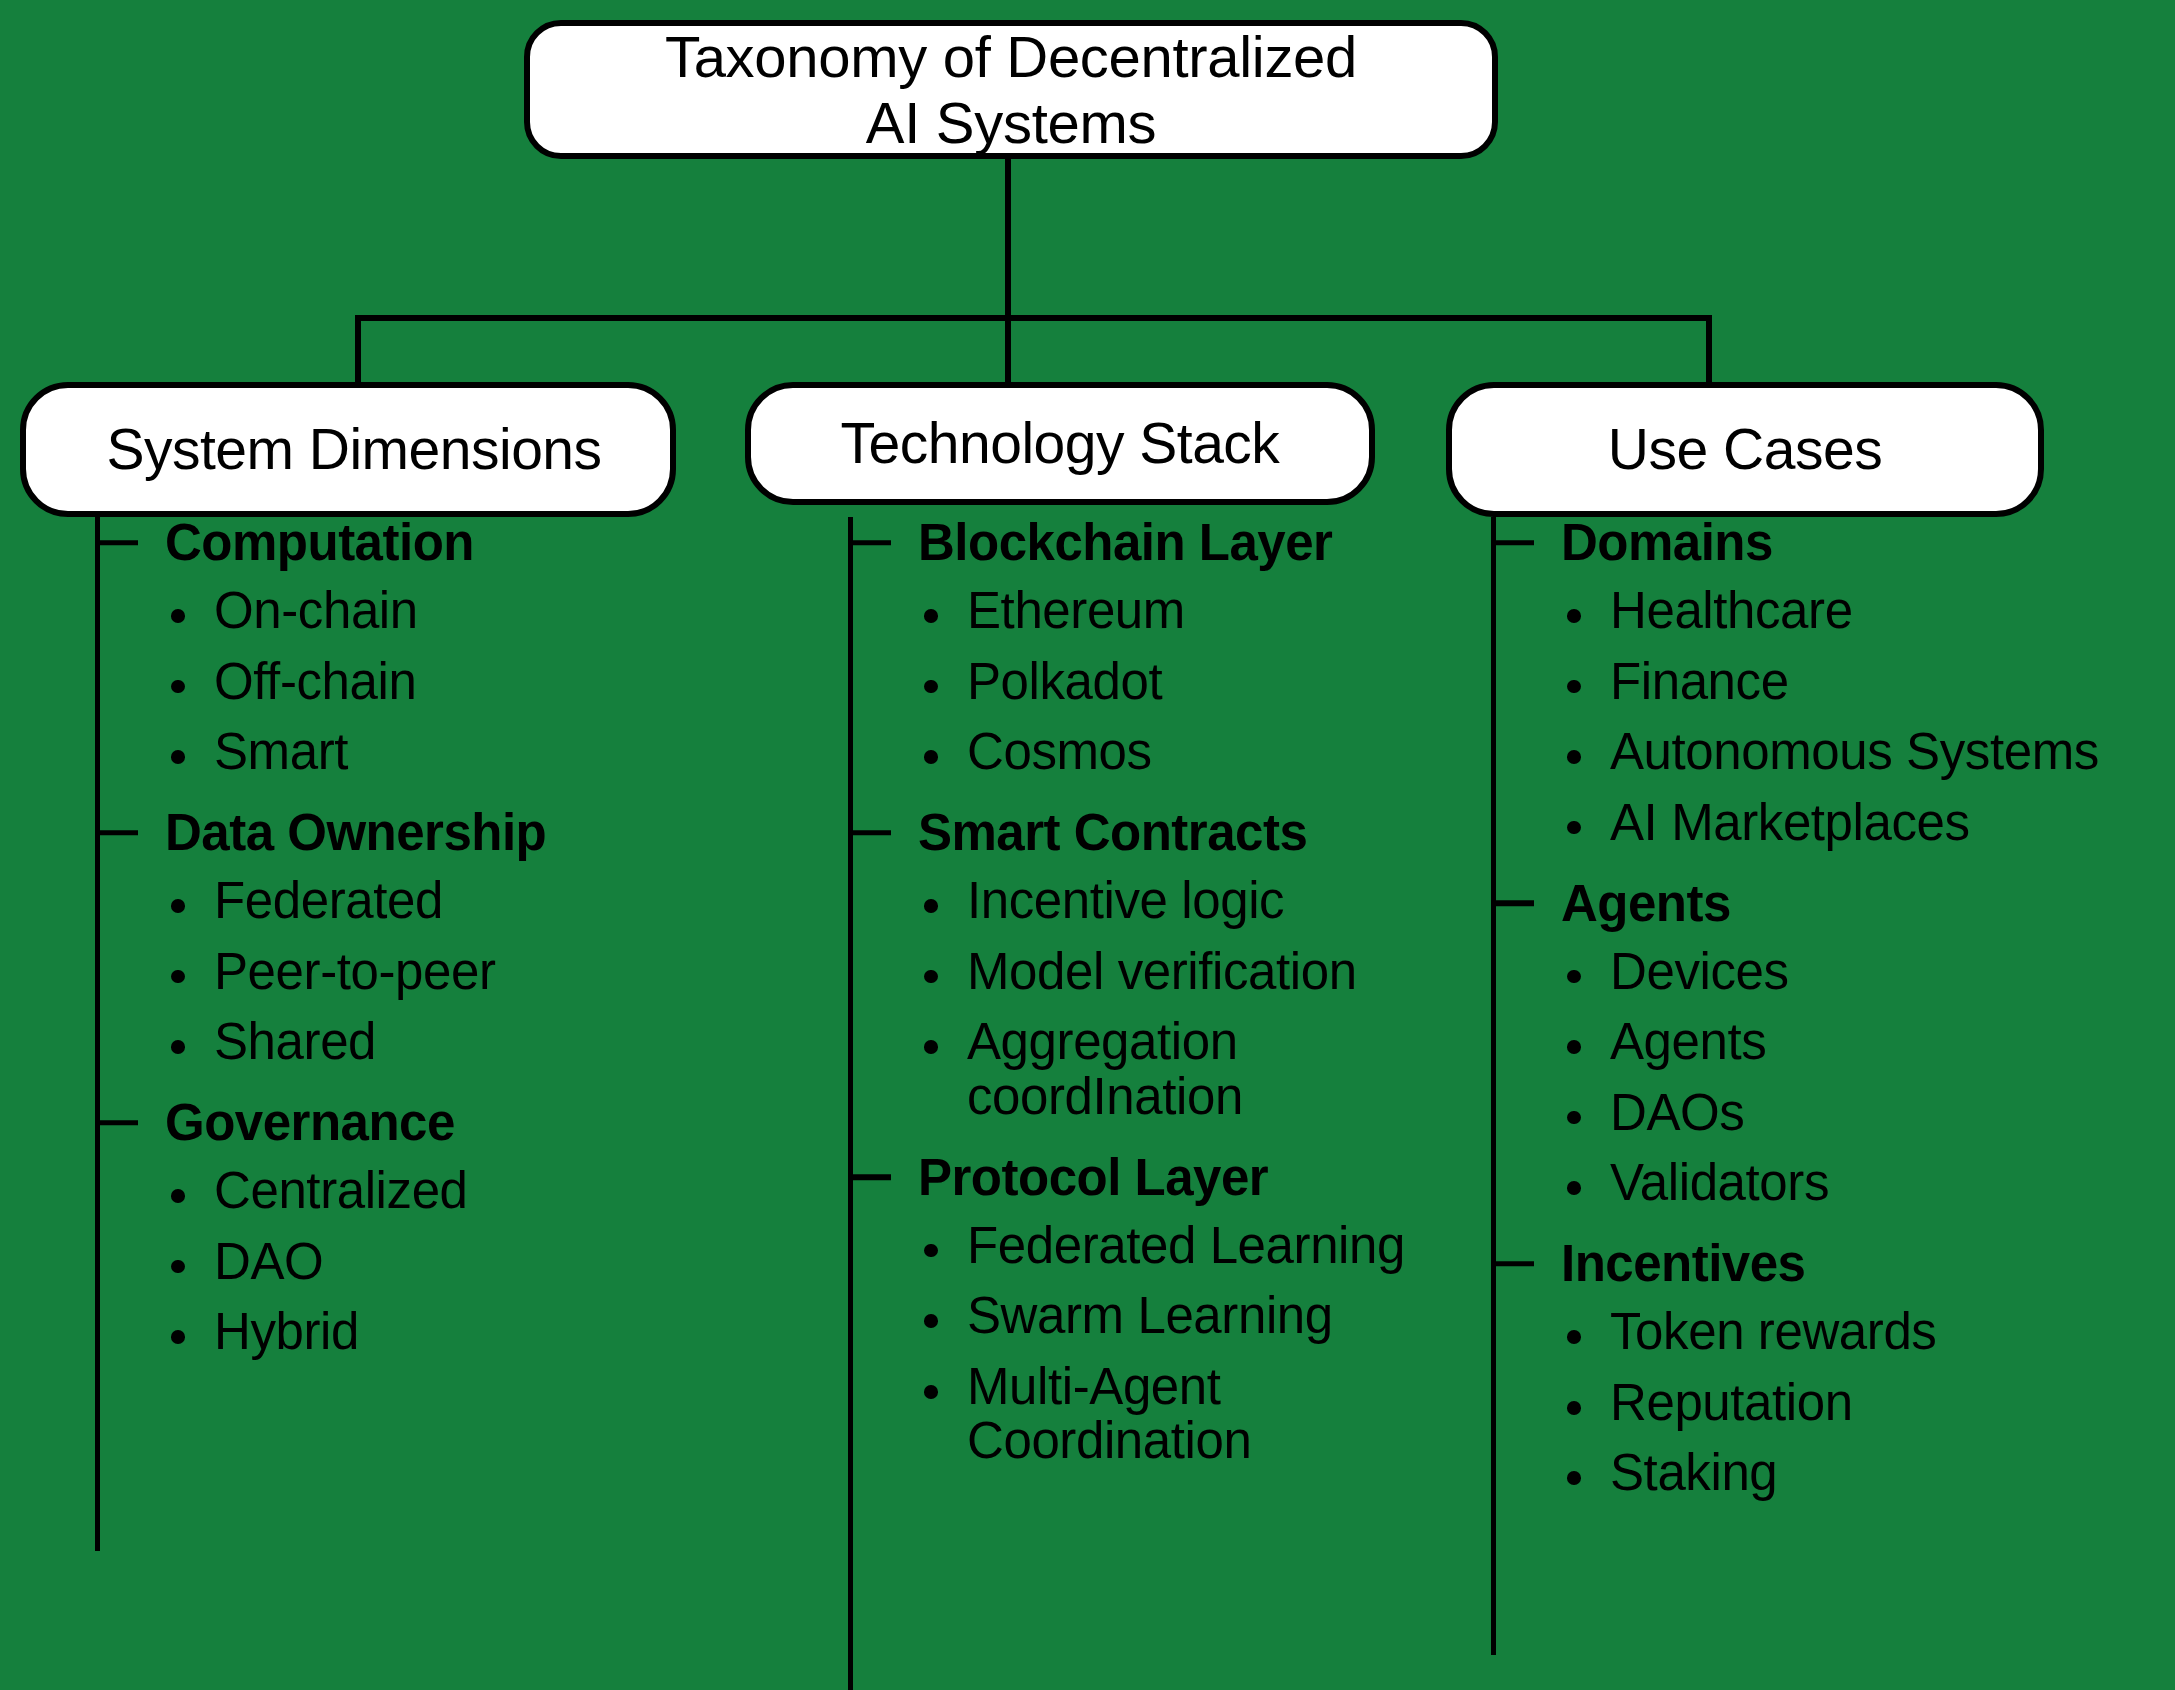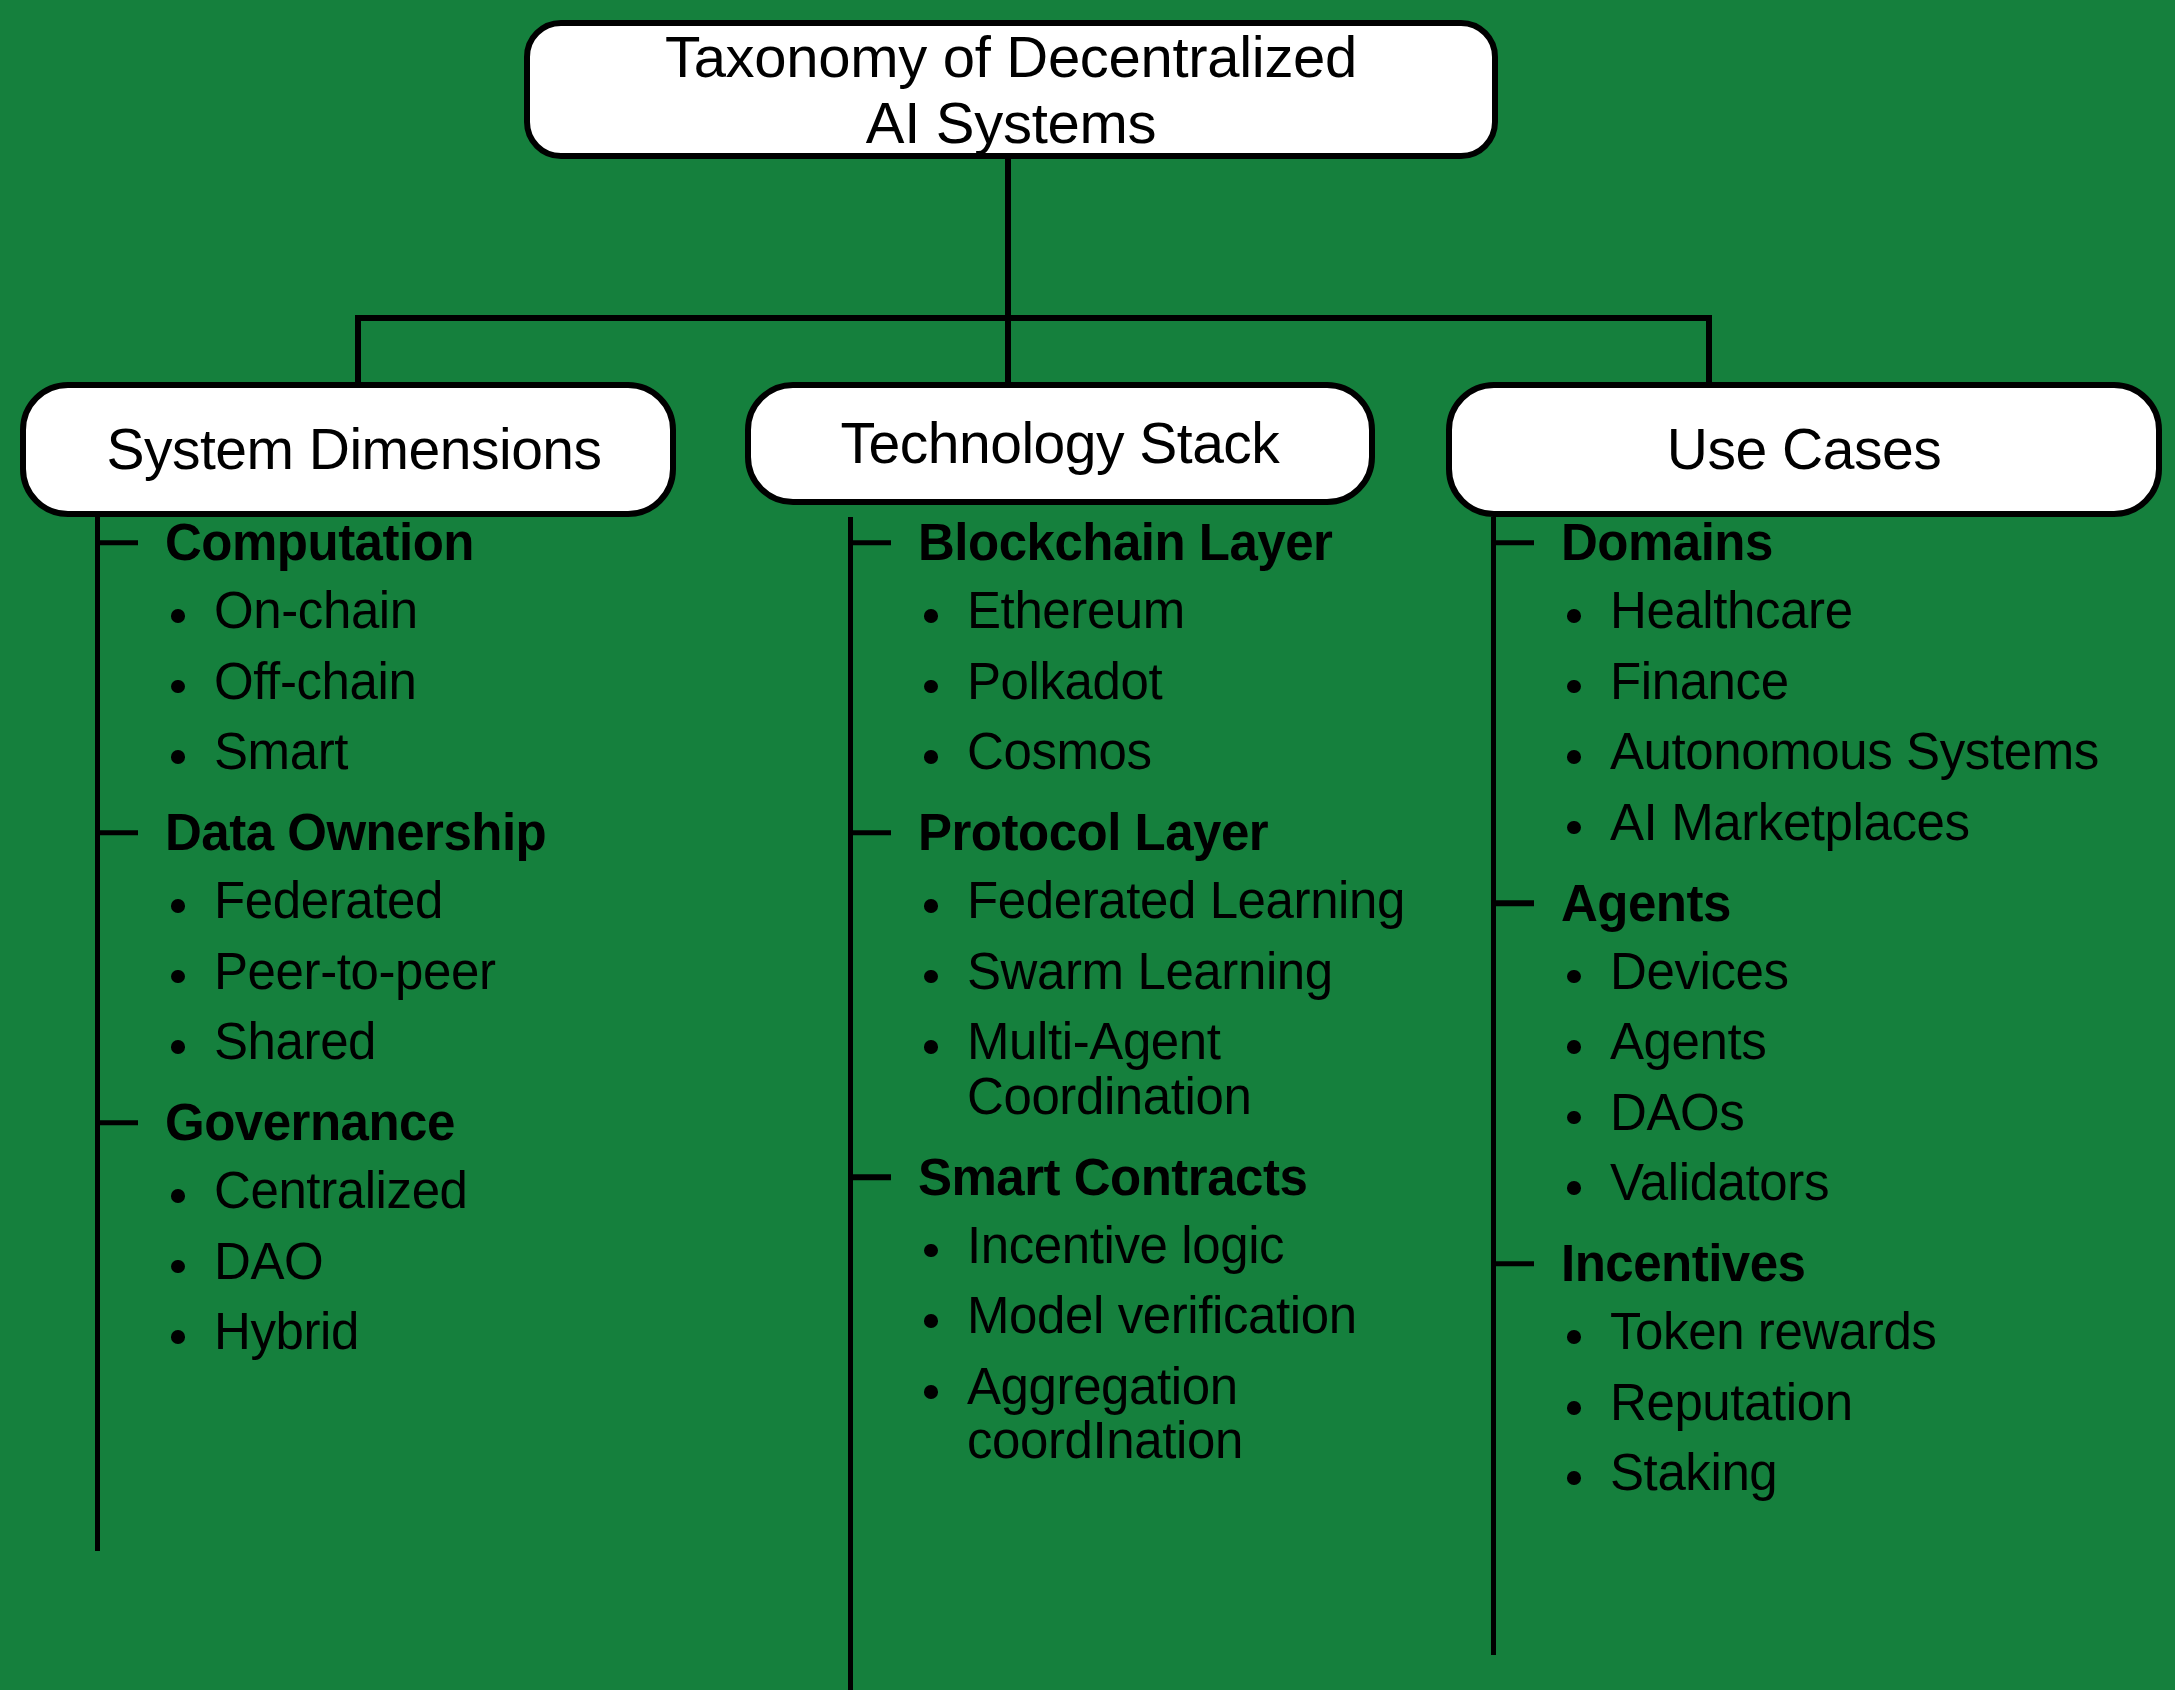--- a/index.html
+++ b/index.html
@@ -66,21 +66,21 @@
     background: #fff;
   }
   .cat-title {
     font-size: 57px;
     line-height: 1;
     letter-spacing: -0.5px;
     white-space: nowrap;
   }
   .cat-box-1 { left: 20px;   top: 382px; width: 656px; height: 135px; padding-left: 12px; }
   .cat-box-2 { left: 745px;  top: 382px; width: 630px; height: 123px; }
-  .cat-box-3 { left: 1446px; top: 382px; width: 716px; height: 135px; }
+  .cat-box-3 { left: 1446px; top: 382px; width: 598px; height: 135px; }
 
   
   .column {
     position: absolute;
     top: 517px;
   }
   .col-1 { left: 69px;   width: 640px; }
   .col-2 { left: 822px;  width: 667px; }
   .col-3 { left: 1465px; width: 685px; }
 
@@ -230,38 +230,38 @@
         <ul class="items">
           <li><span class="dot"></span><span>Ethereum</span></li>
           <li><span class="dot"></span><span>Polkadot</span></li>
           <li><span class="dot"></span><span>Cosmos</span></li>
         </ul>
       </div>
 
       <div class="group">
         <div class="group-header">
           <span class="tick"></span>
+          <span>Smart Contracts</span>
+        </div>
+        <ul class="items">
+          <li><span class="dot"></span><span>Incentive logic</span></li>
+          <li><span class="dot"></span><span>Model verification</span></li>
+          <li><span class="dot"></span><span>Aggregation coordInation</span></li>
+        </ul>
+      </div>
+
+      <div class="group">
+        <div class="group-header">
+          <span class="tick"></span>
           <span>Protocol Layer</span>
         </div>
         <ul class="items">
           <li><span class="dot"></span><span>Federated Learning</span></li>
           <li><span class="dot"></span><span>Swarm Learning</span></li>
           <li><span class="dot"></span><span>Multi-Agent Coordination</span></li>
-        </ul>
-      </div>
-
-      <div class="group">
-        <div class="group-header">
-          <span class="tick"></span>
-          <span>Smart Contracts</span>
-        </div>
-        <ul class="items">
-          <li><span class="dot"></span><span>Incentive logic</span></li>
-          <li><span class="dot"></span><span>Model verification</span></li>
-          <li><span class="dot"></span><span>Aggregation coordInation</span></li>
         </ul>
       </div>
 
     </div>
   </div>
 
   <div class="column col-3">
     <div class="spine"></div>
     <div class="groups">
 

